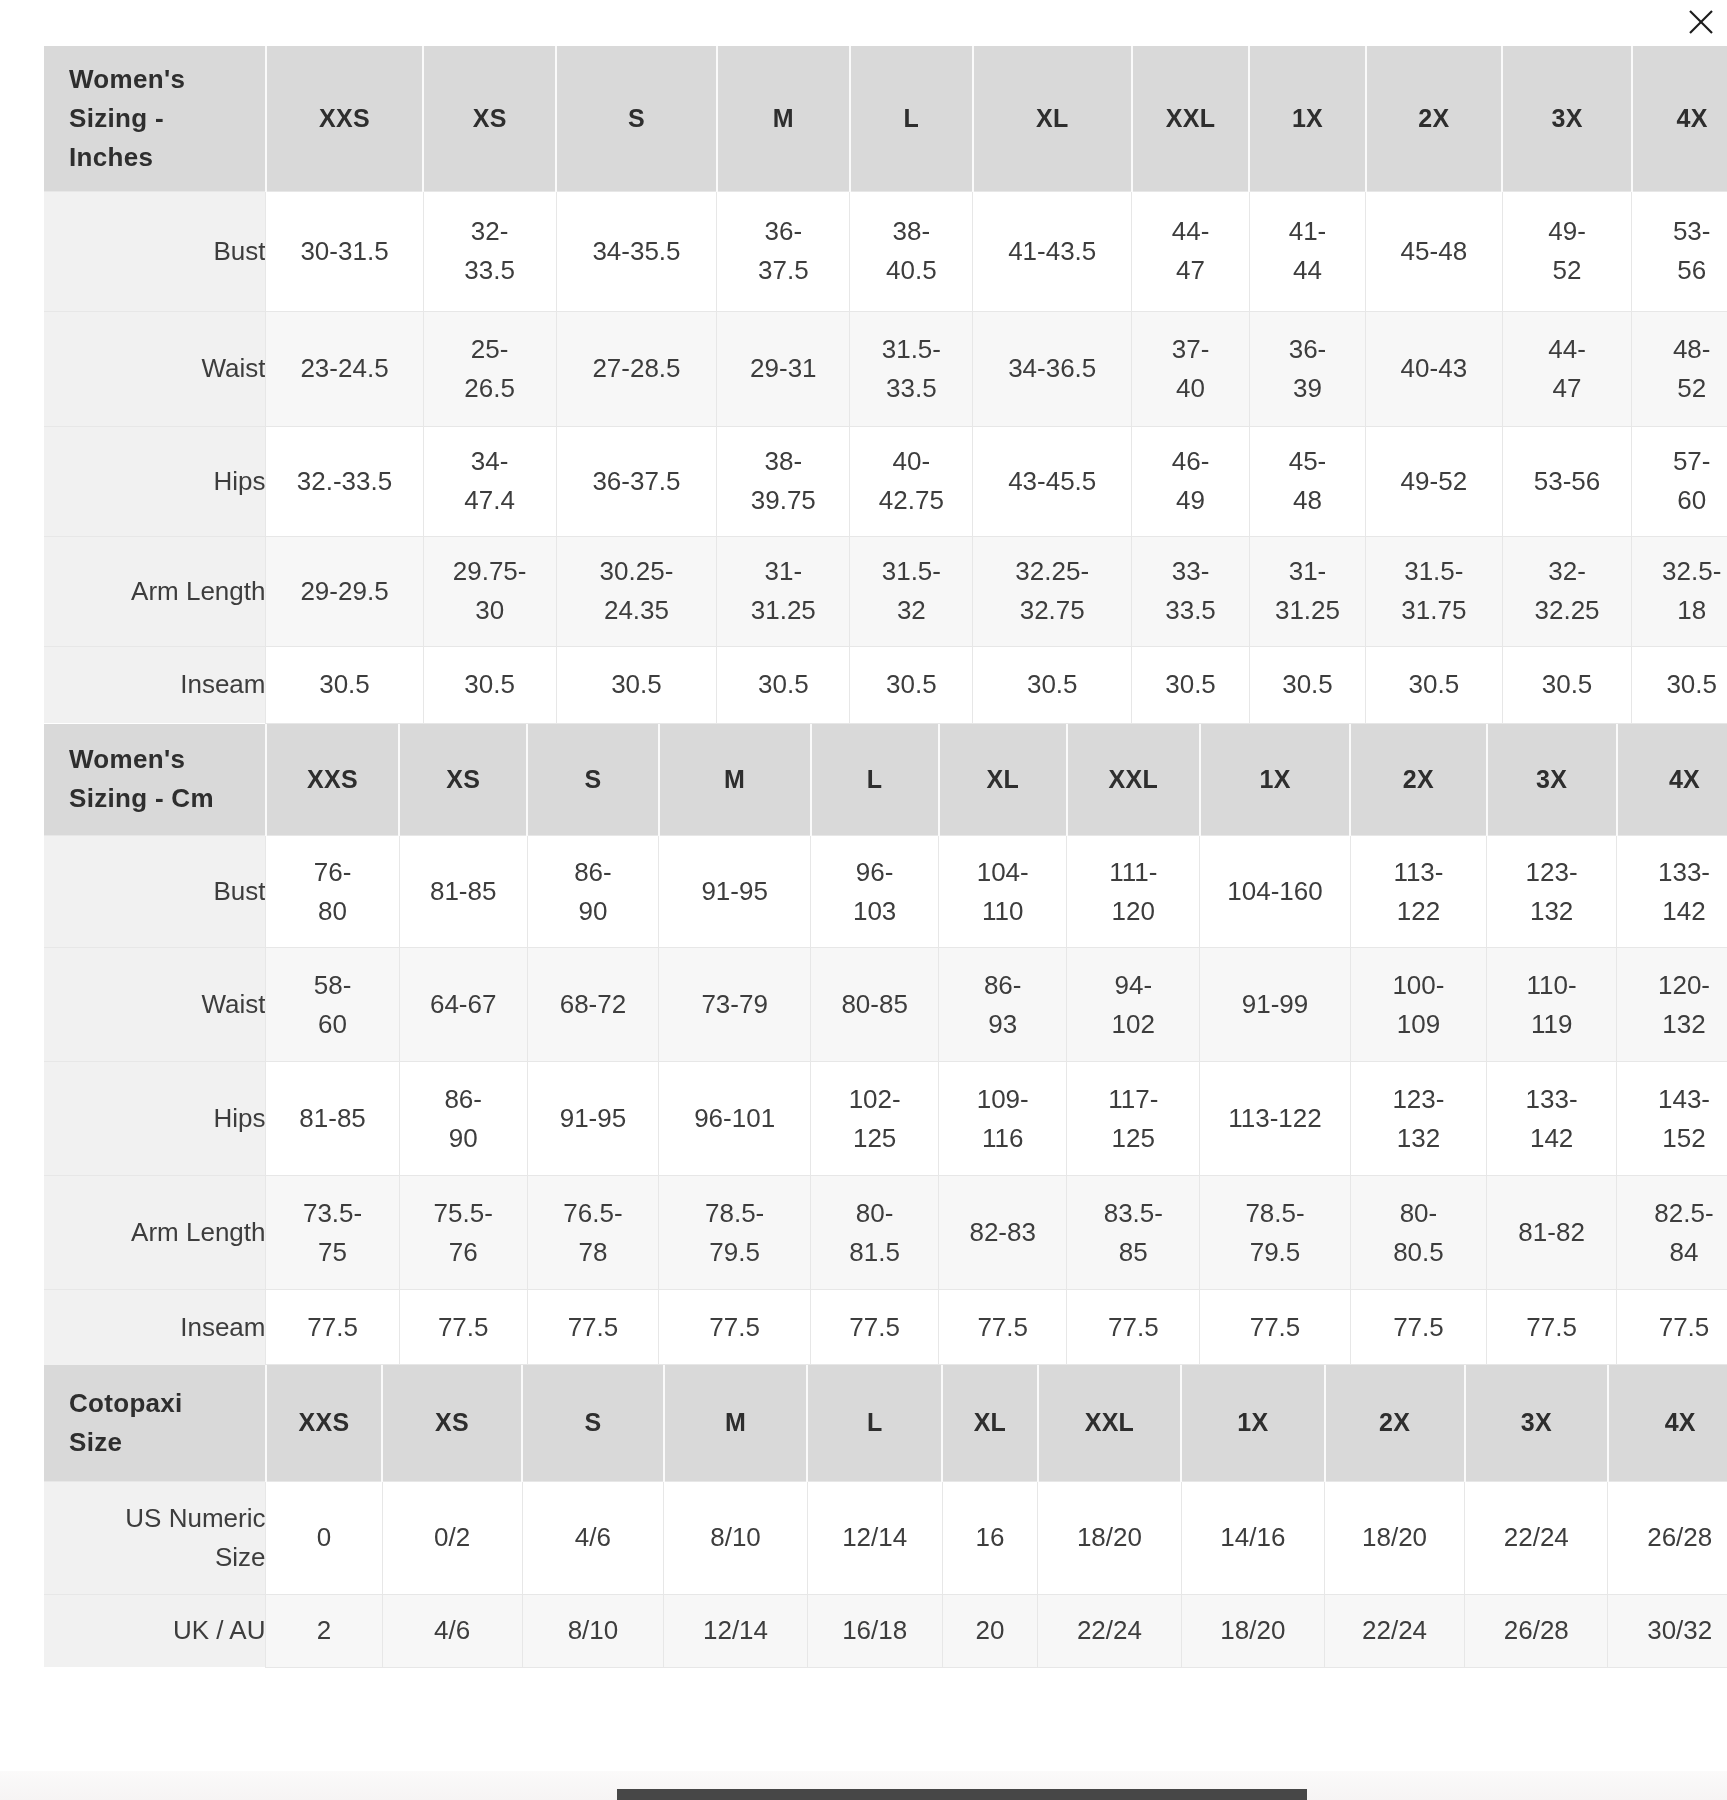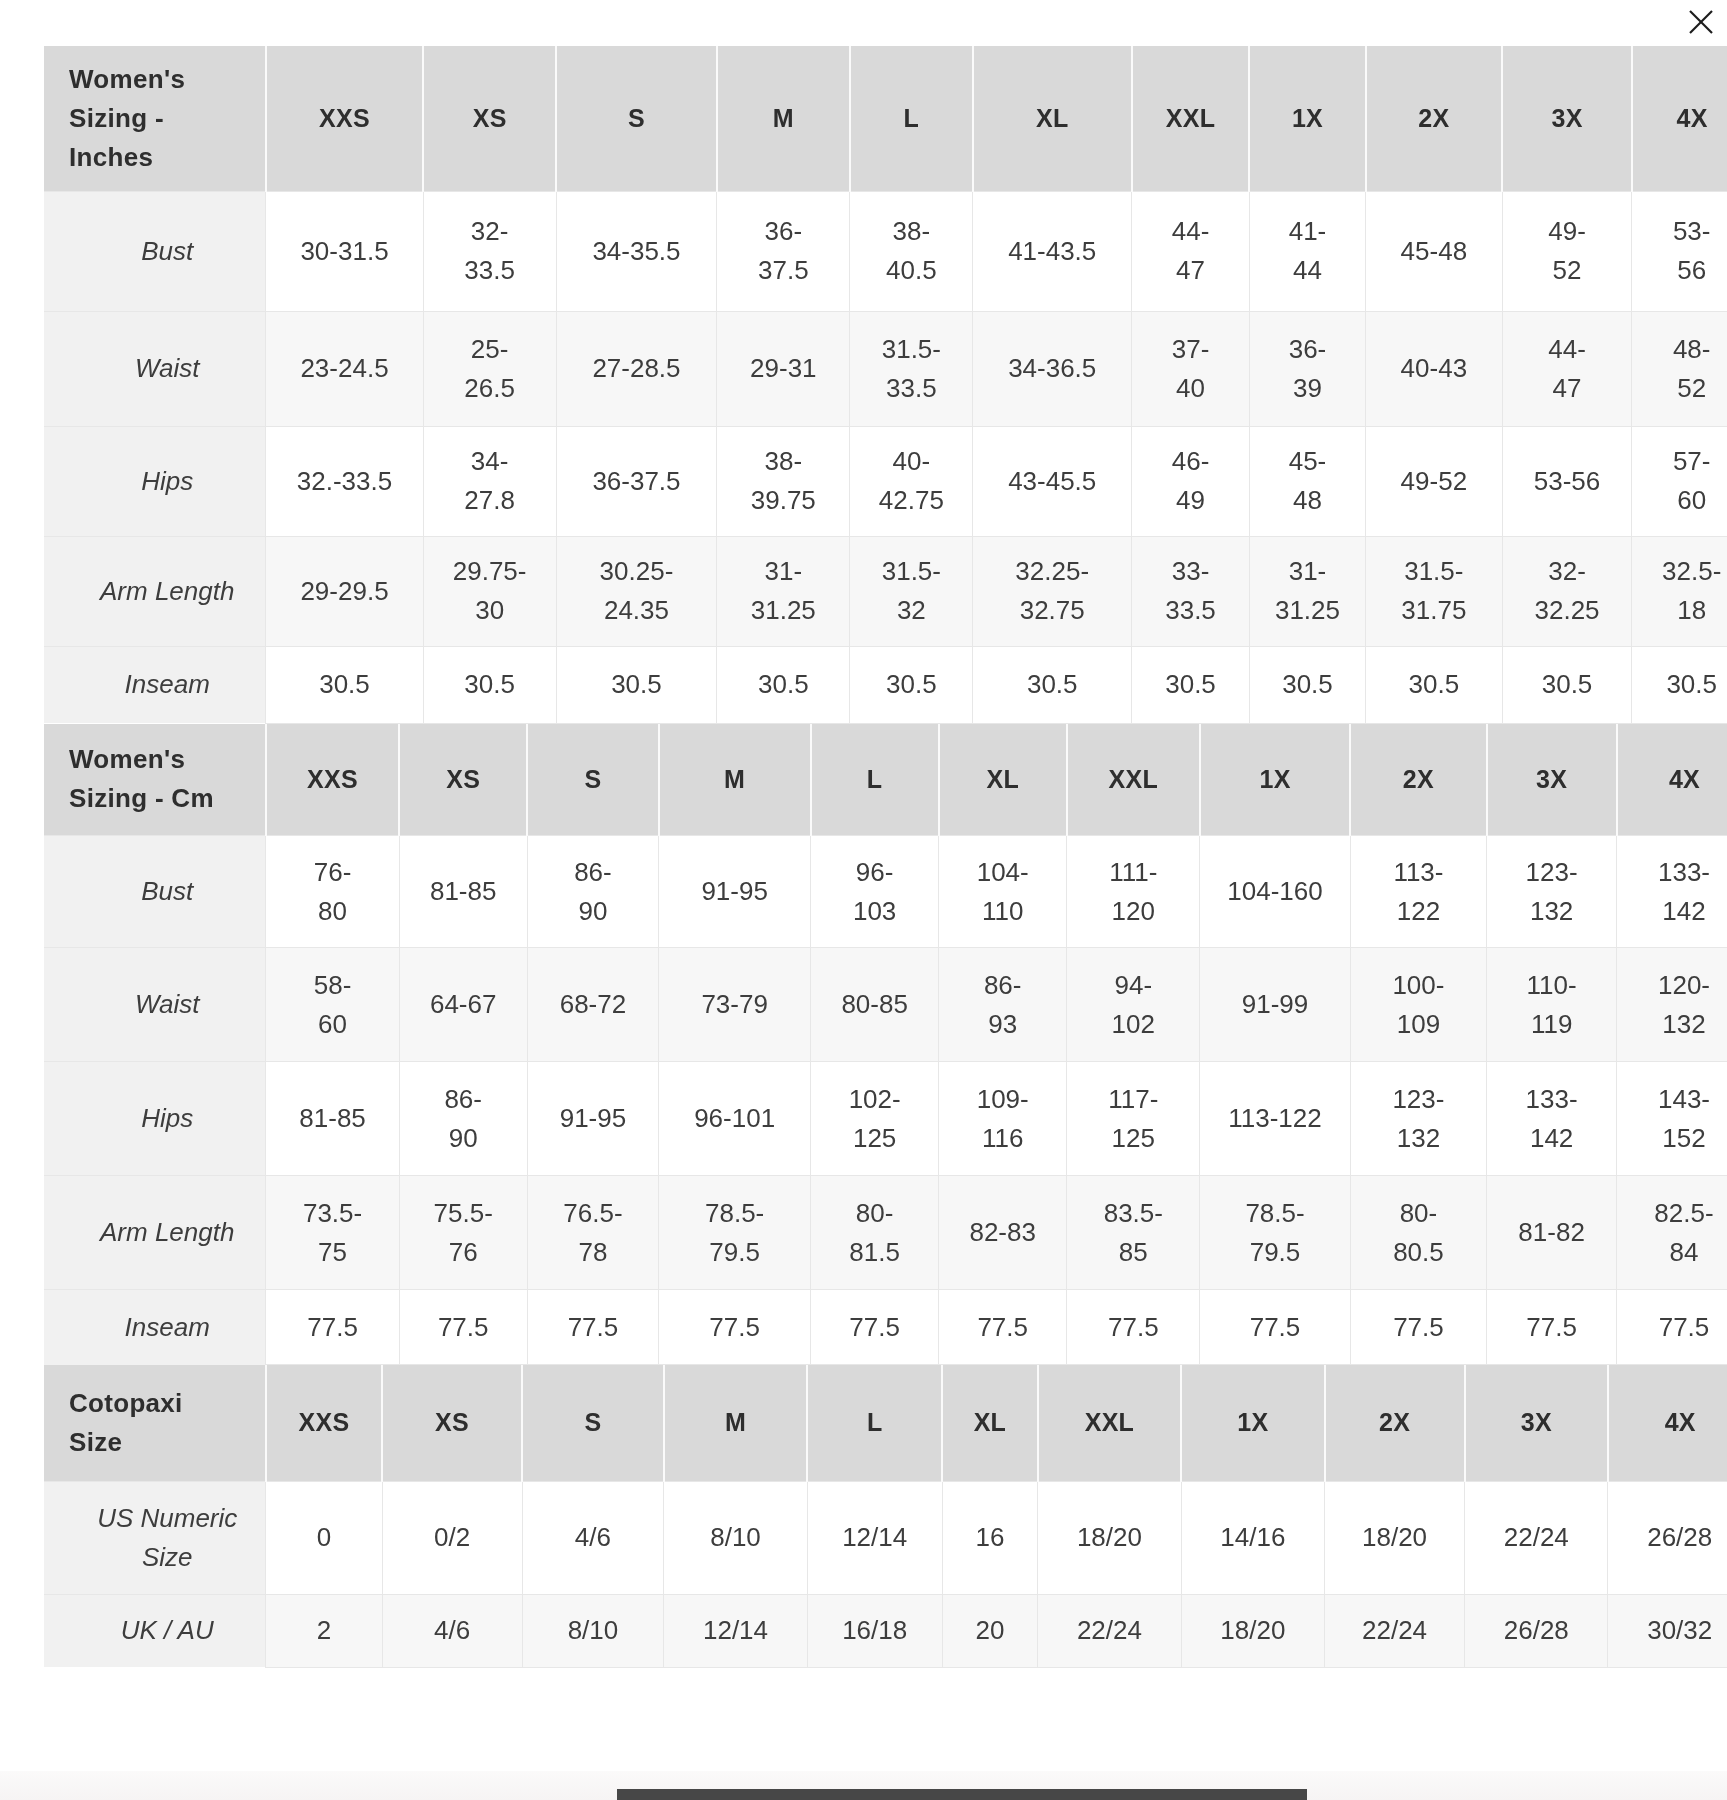--- a/index.html
+++ b/index.html
@@ -43,27 +43,26 @@
     background: var(--header-bg);
     text-align: center;
     font-size: 25px;
     font-weight: bold;
     color: var(--heading-text);
     border-left: 2px solid #fafafa;
     letter-spacing: 0.3px;
   }
   td.row-label {
     background: var(--label-bg);
-    text-align: center;
+    text-align: right;
     padding-left: 25px;
     font-size: 26px;
     color: var(--text);
     border-top: 1px solid var(--border);
     border-right: 1px solid var(--border);
-    font-style: italic;
   }
   td.val {
     background: var(--row-bg);
     text-align: center;
     font-size: 26px;
     color: var(--text);
     border: 1px solid var(--border);
     padding: 4px 10px;
   }
   tr.alt td.val { background: var(--alt-bg); }
@@ -159,21 +158,21 @@
           <td class="val">40-43</td>
           <td class="val">44-
 47</td>
           <td class="val">48-
 52</td>
         </tr>
         <tr style="height: 110px;">
           <td class="row-label">Hips</td>
           <td class="val">32.-33.5</td>
           <td class="val">34-
-27.8</td>
+47.4</td>
           <td class="val">36-37.5</td>
           <td class="val">38-
 39.75</td>
           <td class="val">40-
 42.75</td>
           <td class="val">43-45.5</td>
           <td class="val">46-
 49</td>
           <td class="val">45-
 48</td>

